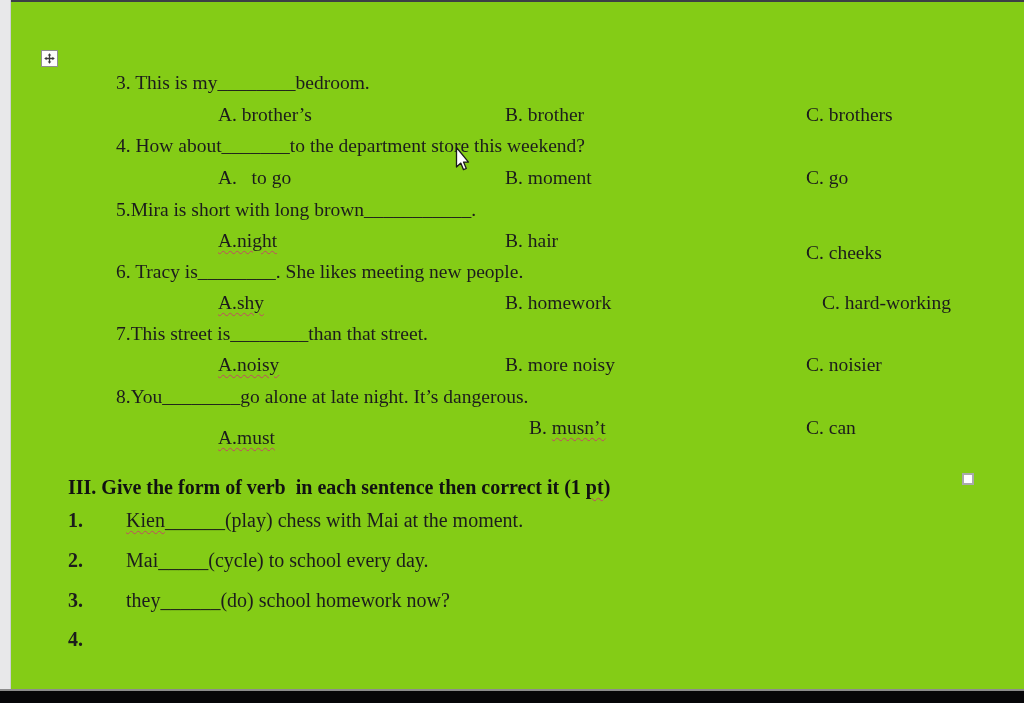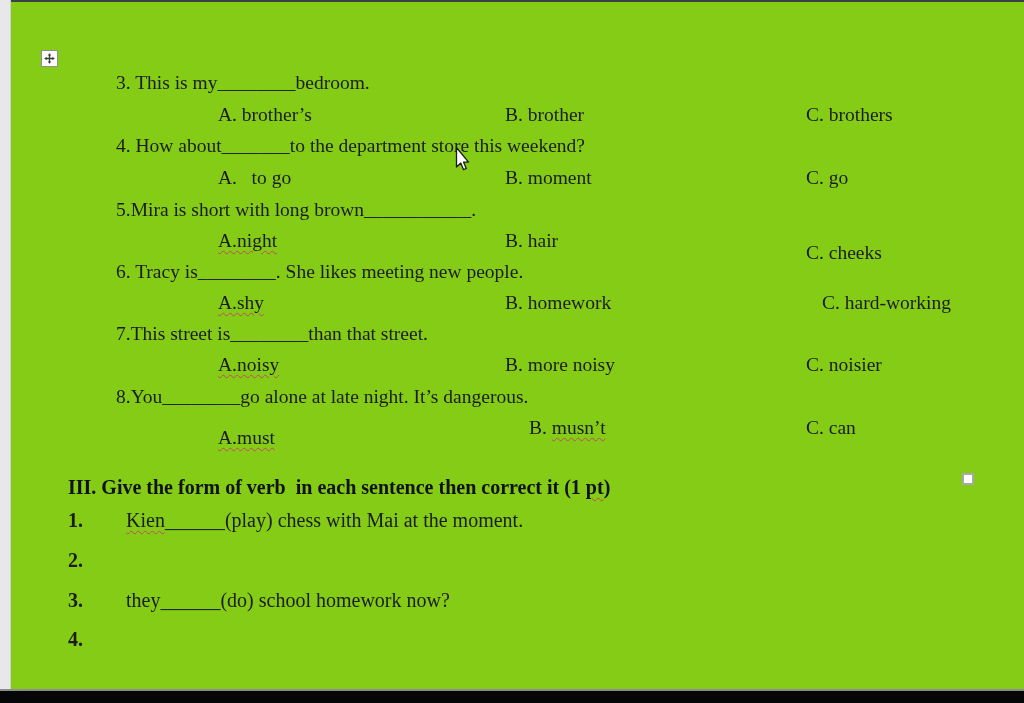--- a/index.html
+++ b/index.html
@@ -98,20 +98,21 @@
 
   <div class="resize-square"></div>
 
   <div id="items">
       <div class="item-row" style="top: 509px;">
         <span class="item-num">1.</span>
         <span class="item-text"><span class="wavy">Kien</span><span>______(play) chess with Mai at the moment.</span></span>
       </div>
       <div class="item-row" style="top: 549px;">
         <span class="item-num">2.</span>
+        <span class="item-text"><span>Mai_____(cycle) to school every day.</span></span>
       </div>
       <div class="item-row" style="top: 589px;">
         <span class="item-num">3.</span>
         <span class="item-text"><span>they______(do) school homework now?</span></span>
       </div>
       <div class="item-row" style="top: 628px;">
         <span class="item-num">4.</span>
       </div>
     </div>
 

